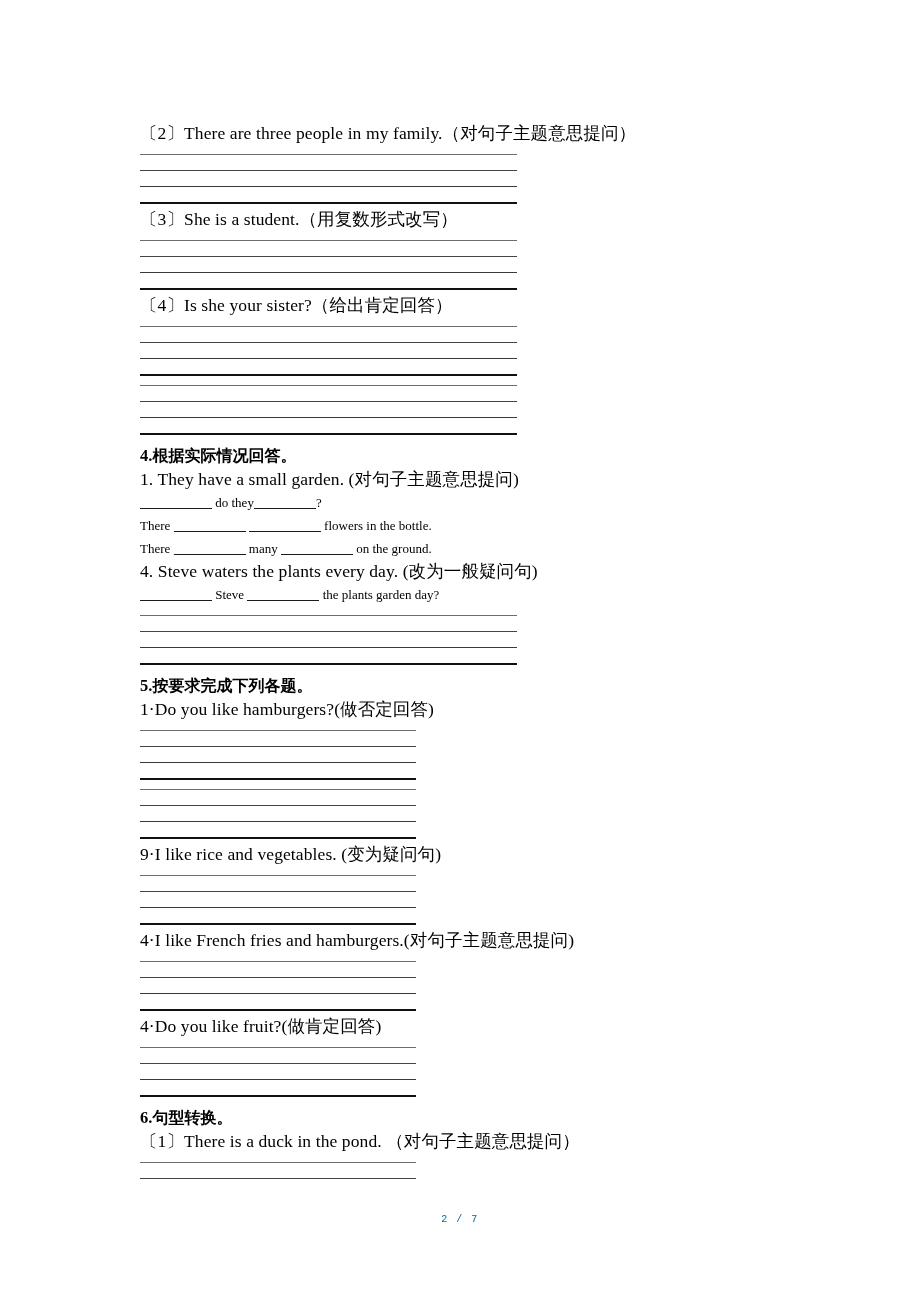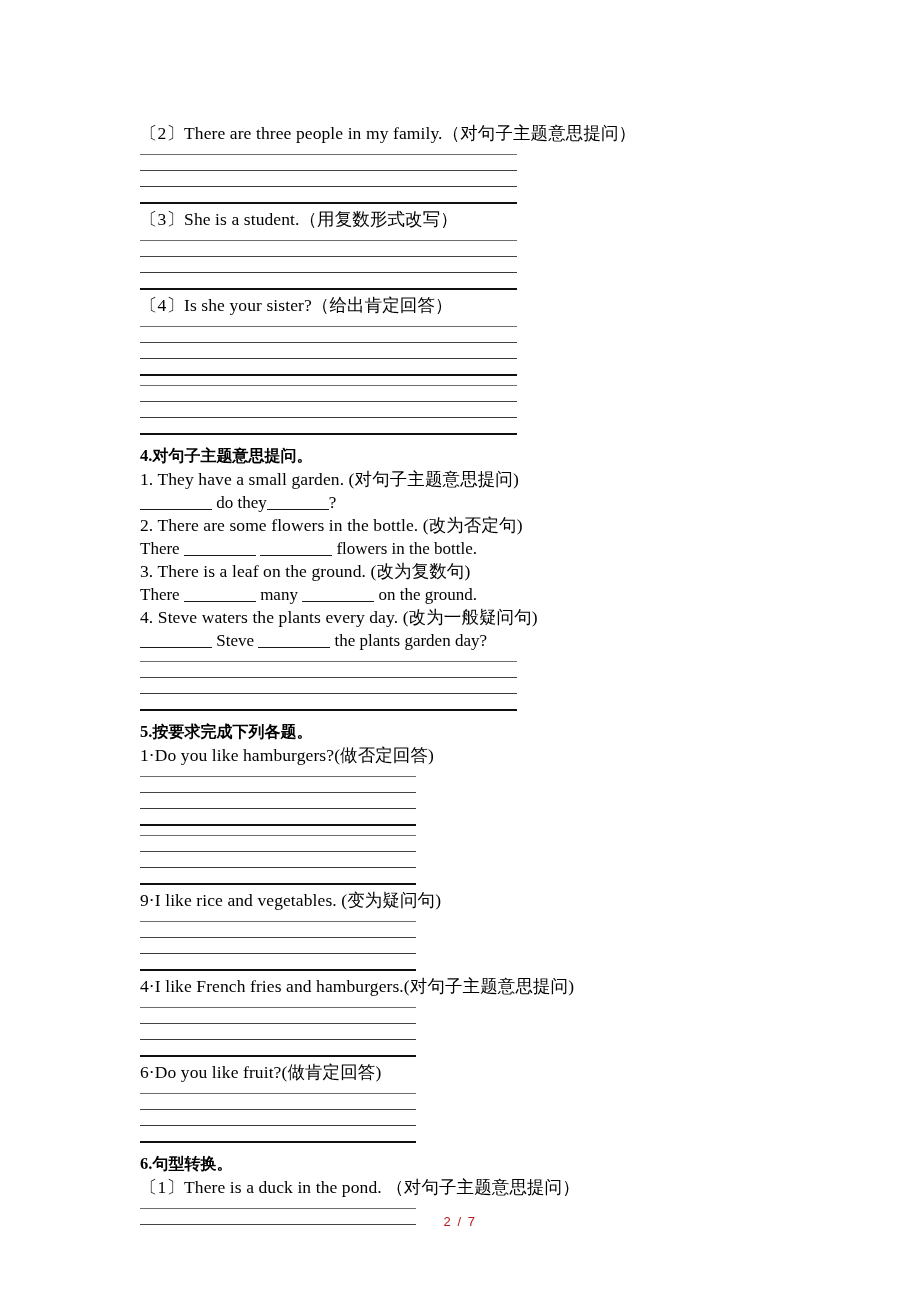--- a/index.html
+++ b/index.html
@@ -46,21 +46,21 @@
     line-height: 24px;
     margin-top: 9px;
     white-space: nowrap;
   }
   .sec-head .num {
     font-family: "Liberation Serif", "DejaVu Serif", serif;
     font-weight: bold;
     font-size: 16.5px;
   }
   .answerline {
-    font-size: 17px;
+    font-size: 13px;
     line-height: 23px;
     white-space: nowrap;
   }
   .blank {
     display: inline-block;
     border-bottom: 1.4px solid #1a1a1a;
     height: 15px;
     vertical-align: -2px;
   }
   .b-sm { width: 62px; }
@@ -87,24 +87,24 @@
   
   .after-rules { margin-top: 4px; }
 
   
   .footer {
     position: absolute;
     left: 0;
     top: 1200px;
     width: 920px;
     text-align: center;
-    font-size: 13px;
-    font-family: Liberation Sans, sans-serif;
+    font-size: 10px;
+    font-family: Liberation Mono, monospace;
     letter-spacing: 1.5px;
-    color: #b91c1c;
+    color: #0369a1;
   }
 </style>
 </head>
 <body>
 
 <div class="page">
   <div class="content">
 
     <div class="qline">〔2〕There are three people in my family.（对句子主题意思提问）</div>
     <div class="rules w-wide">
@@ -131,34 +131,32 @@
     </div>
 
     <div class="rules w-wide">
       <div class="r r1"></div>
       <div class="r r2"></div>
       <div class="r r3"></div>
       <div class="r r4"></div>
     </div>
 
     <div class="sec-head">
-      <span class="num">4.</span><span>对句子主题意思提问。</span>
+      <span class="num">4.</span><span>根据实际情况回答。</span>
     </div>
 
     <div class="qline">1. They have a small garden. (对句子主题意思提问)</div>
     <div class="answerline indent">
       <span class="blank b-md"></span><span> do they</span><span class="blank b-sm"></span><span>?</span>
     </div>
 
-    <div class="qline">2. There are some flowers in the bottle. (改为否定句)</div>
     <div class="answerline">
       <span>There </span><span class="blank b-md"></span><span> </span><span class="blank b-md"></span><span> flowers in the bottle.</span>
     </div>
 
-    <div class="qline">3. There is a leaf on the ground. (改为复数句)</div>
     <div class="answerline">
       <span>There </span><span class="blank b-md"></span><span> many </span><span class="blank b-md"></span><span> on the ground.</span>
     </div>
 
     <div class="qline">4. Steve waters the plants every day. (改为一般疑问句)</div>
     <div class="answerline indent">
       <span class="blank b-md"></span><span> Steve </span><span class="blank b-md"></span><span> the plants garden day?</span>
     </div>
 
     <div class="rules w-wide">
@@ -196,21 +194,21 @@
     </div>
 
     <div class="qline after-rules">4·I like French fries and hamburgers.(对句子主题意思提问)</div>
     <div class="rules w-narrow">
       <div class="r r1"></div>
       <div class="r r2"></div>
       <div class="r r3"></div>
       <div class="r r4"></div>
     </div>
 
-    <div class="qline after-rules">6·Do you like fruit?(做肯定回答)</div>
+    <div class="qline after-rules">4·Do you like fruit?(做肯定回答)</div>
     <div class="rules w-narrow">
       <div class="r r1"></div>
       <div class="r r2"></div>
       <div class="r r3"></div>
       <div class="r r4"></div>
     </div>
 
     <div class="sec-head">
       <span class="num">6.</span><span>句型转换。</span>
     </div>

